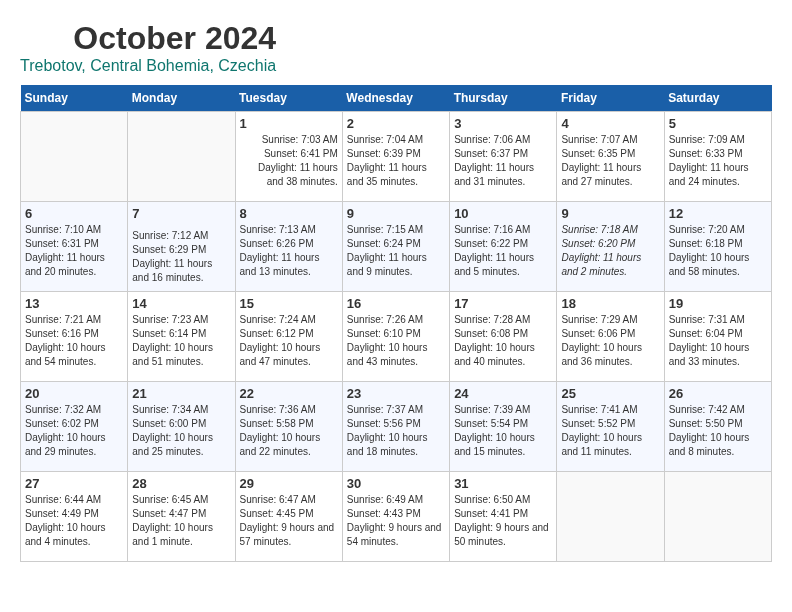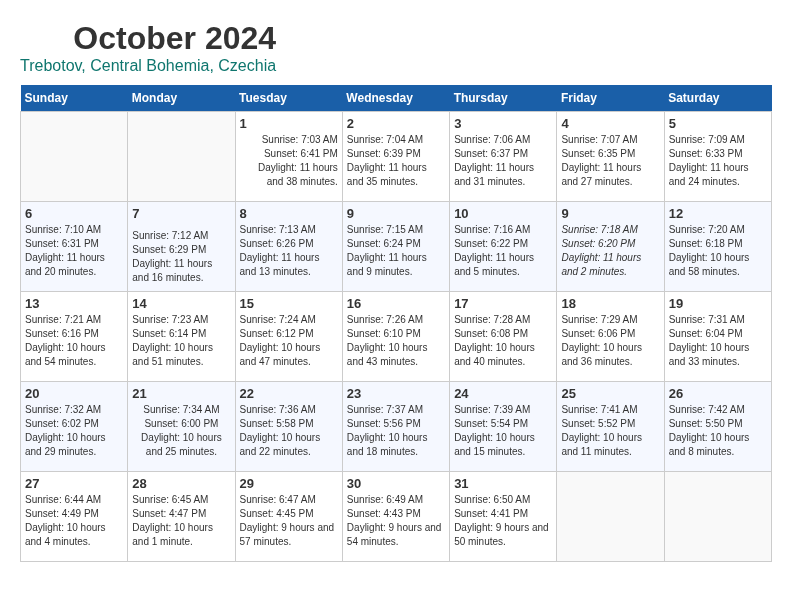--- a/index.html
+++ b/index.html
@@ -224,21 +224,21 @@
       </tr>
       <tr>
         <td>
           <div class="day-num">20</div>
           <div class="day-info" style="white-space: pre-line;">Sunrise: 7:32 AM
 Sunset: 6:02 PM
 Daylight: 10 hours and 29 minutes.</div>
         </td>
         <td>
           <div class="day-num">21</div>
-          <div class="day-info" style="white-space: pre-line; text-align: center;">Sunrise: 7:34 AM
+          <div class="day-info" style="white-space: pre-line;">Sunrise: 7:34 AM
 Sunset: 6:00 PM
 Daylight: 10 hours and 25 minutes.</div>
         </td>
         <td>
           <div class="day-num">22</div>
           <div class="day-info" style="white-space: pre-line;">Sunrise: 7:36 AM
 Sunset: 5:58 PM
 Daylight: 10 hours and 22 minutes.</div>
         </td>
         <td>

